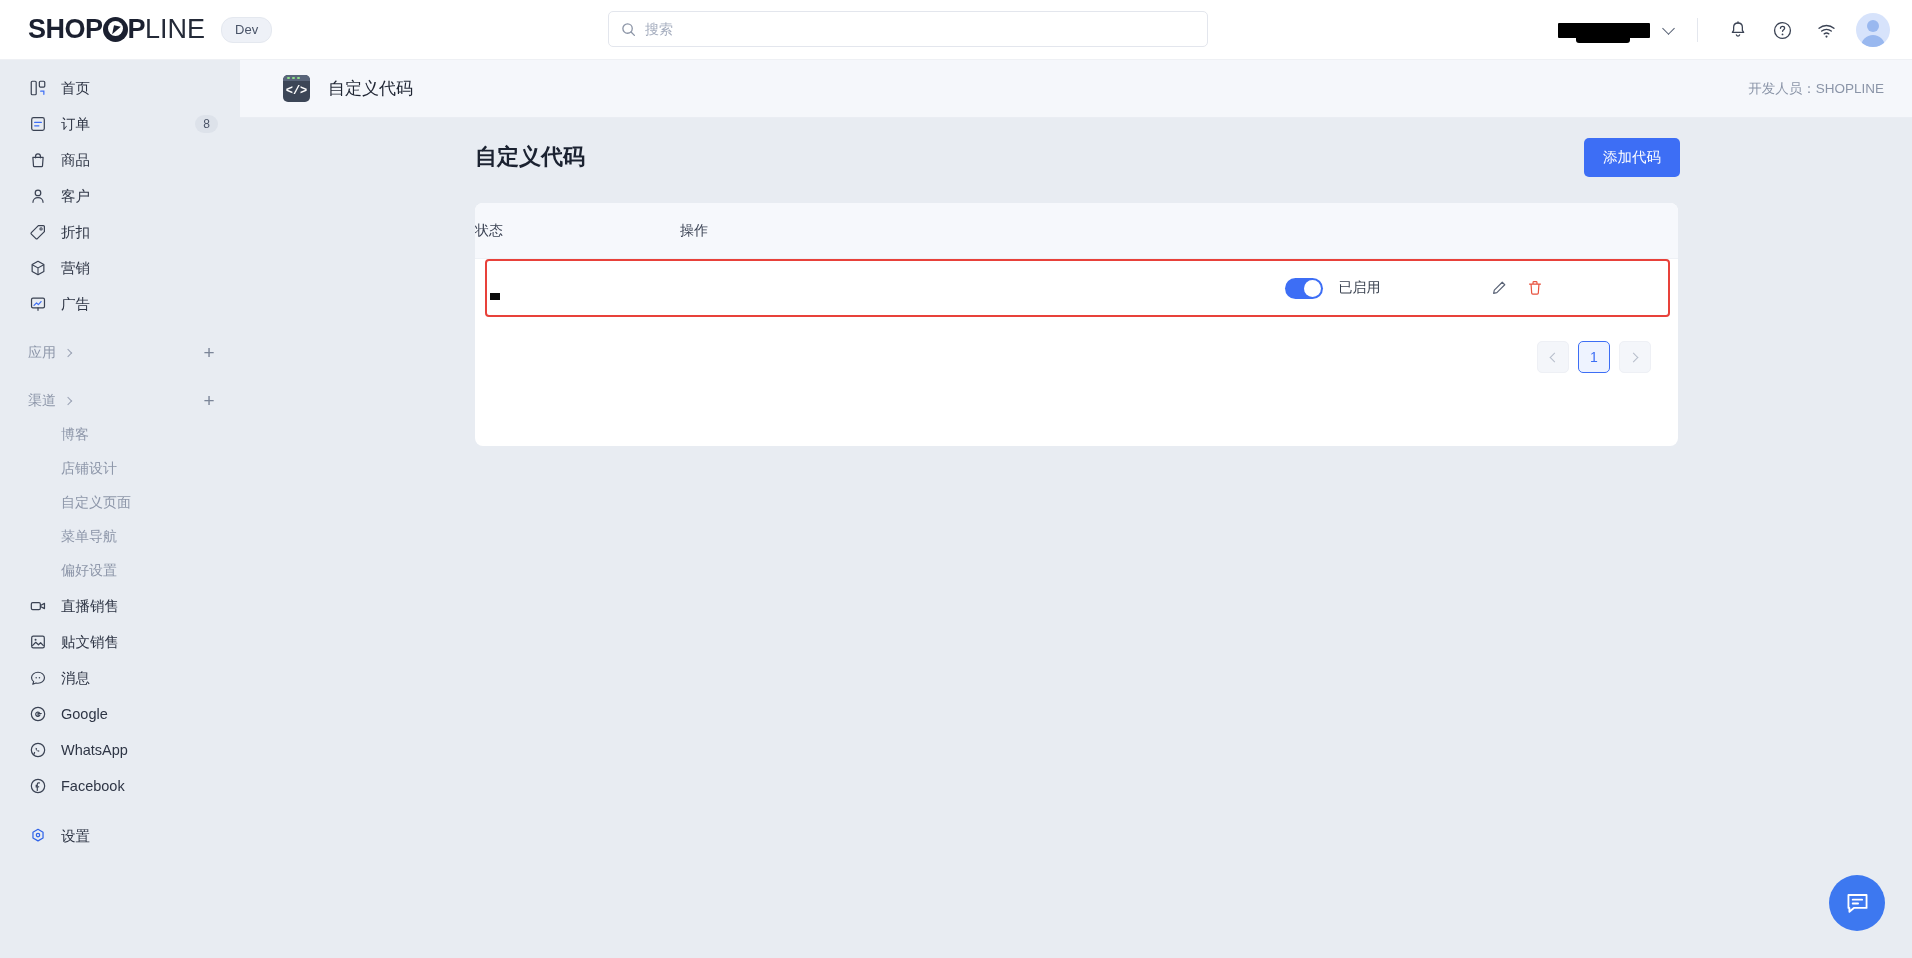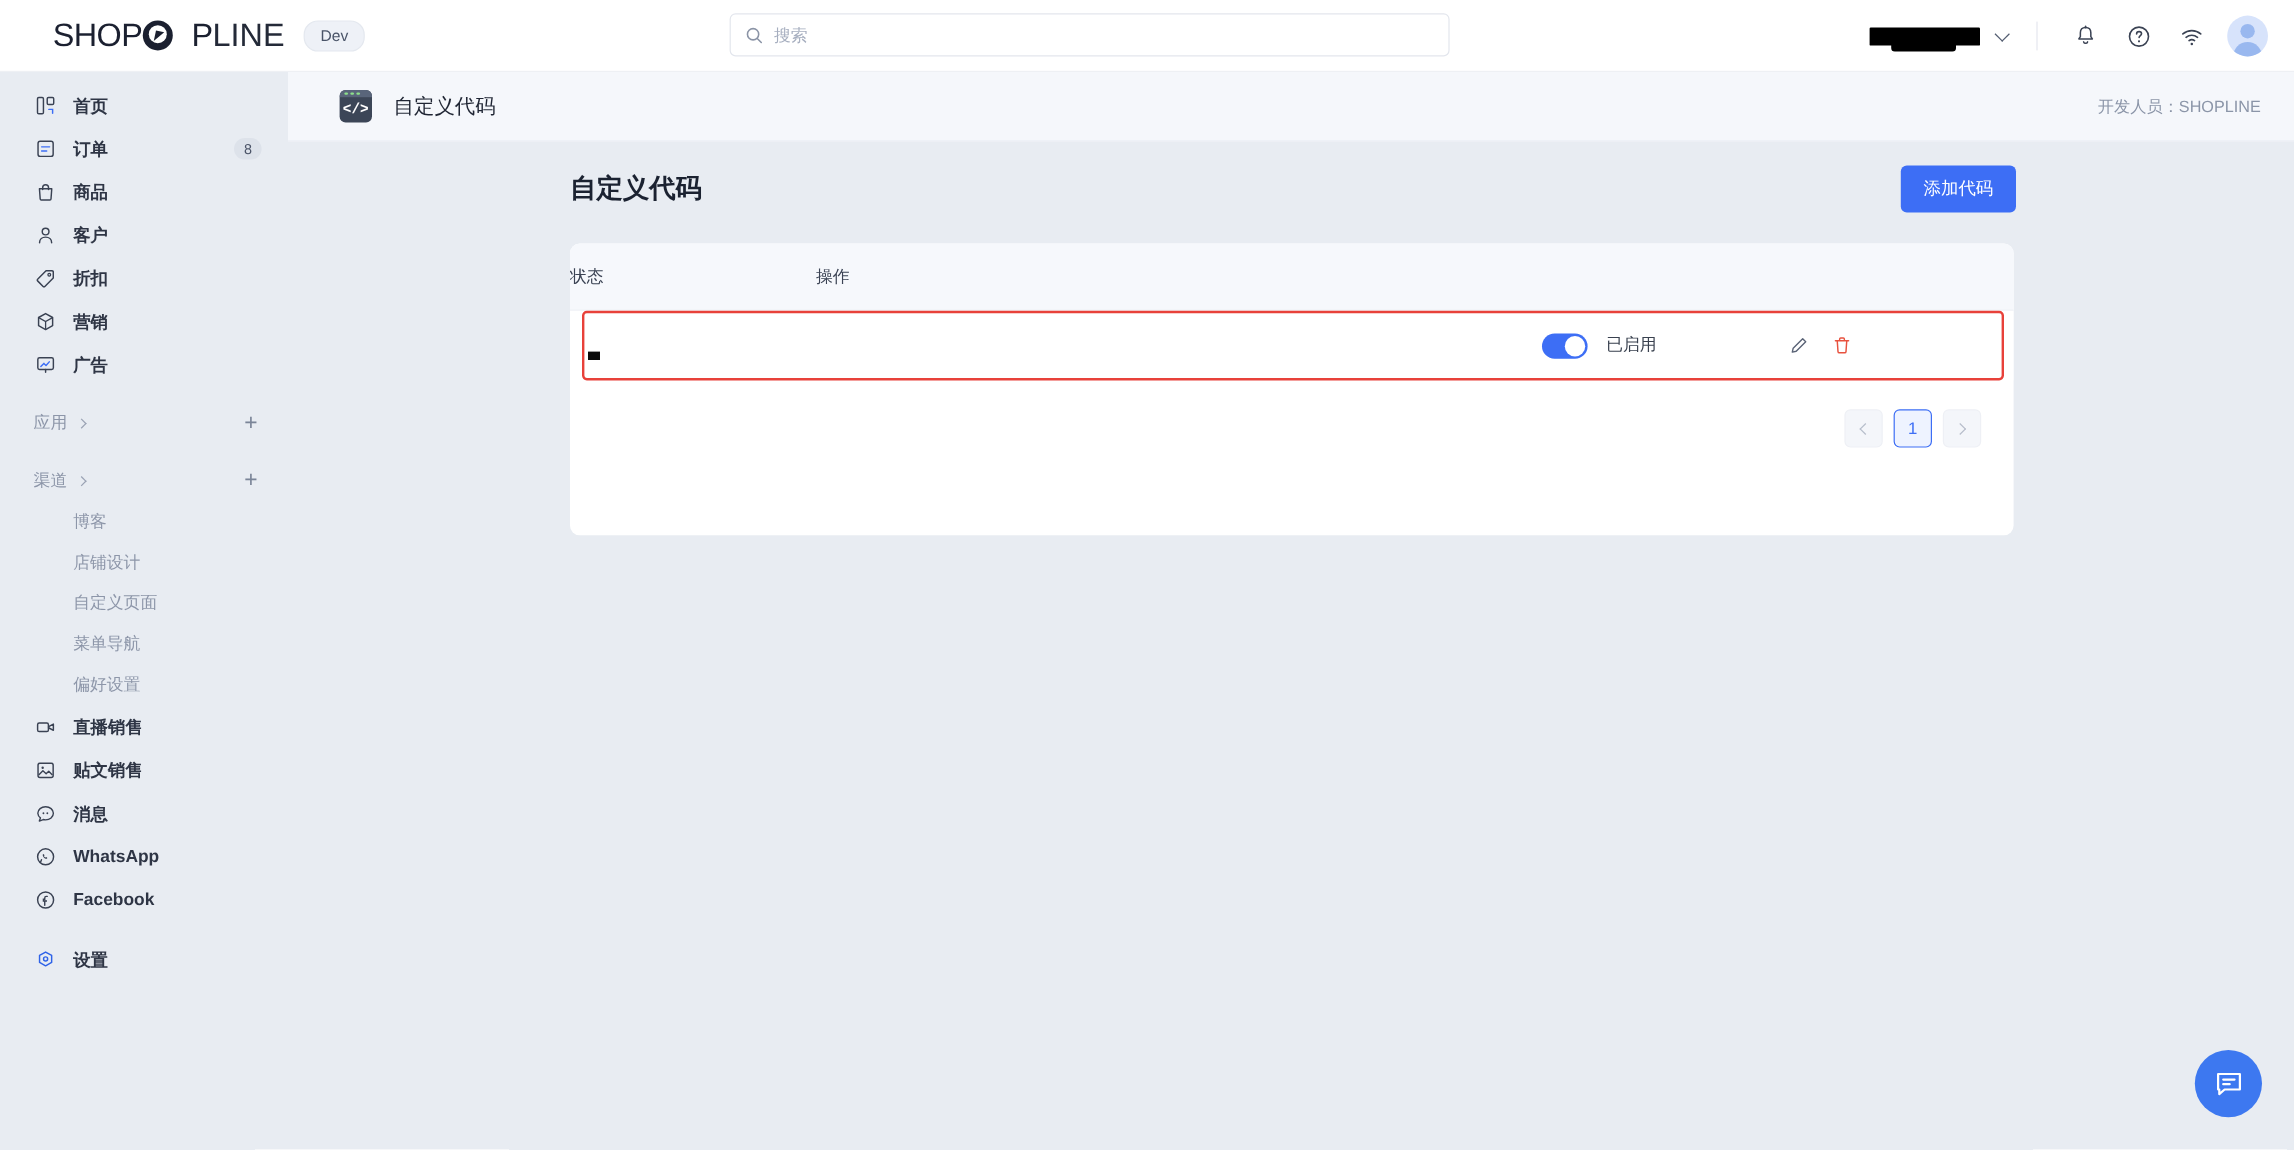--- a/index.html
+++ b/index.html
@@ -17,21 +17,21 @@
     background: #ffffff;
     display: flex; align-items: center;
     border-bottom: 1px solid #eef0f4;
     z-index: 30;
   }
   #logo-wrap {
     width: 240px; padding-left: 28px;
     display: flex; align-items: center;
   }
   .logo-text { font-size: 27px; letter-spacing: -0.5px; color: #1b2030; display: flex; align-items: center; }
-  .logo-shop { font-weight: 400; margin-left: 16px; }
+  .logo-shop { font-weight: 700; }
   .logo-o {
     display: inline-block; position: relative;
     width: 25px; height: 25px; border-radius: 50%;
     background: #1b2030; margin: 0 0px; vertical-align: middle;
   }
   .logo-o::after {
     content: ""; position: absolute; left: 5px; top: 4px;
     width: 15px; height: 15px; border-radius: 50%;
     background: #ffffff;
   }
@@ -114,21 +114,21 @@
     overflow: hidden;
     padding-top: 10px;
   }
   .nav-item {
     display: flex; align-items: center;
     height: 36px; margin: 0 10px; padding-left: 18px;
     border-radius: 6px; cursor: pointer;
     position: relative;
   }
   .nav-item .ico { width: 20px; height: 20px; display:flex; align-items:center; justify-content:center; margin-right: 13px; flex: 0 0 20px; }
-  .nav-item .label { font-size: 14.5px; color: #2e3545; white-space: nowrap; font-weight: bold; }
+  .nav-item .label { font-size: 14.5px; color: #2e3545; white-space: nowrap; }
   .nav-item .badge {
     position: absolute; right: 12px;
     background: #dde2ea; color: #4b5468;
     font-size: 12px; border-radius: 10px;
     padding: 2px 8px; line-height: 14px;
   }
   .nav-gap { height: 14px; }
   .sec-head {
     display: flex; align-items: center;
     height: 34px; margin: 0 10px; padding-left: 18px;
@@ -463,20 +463,29 @@
     <span class="ico">
       <svg width="18" height="18" viewBox="0 0 20 20">
           <path d="M10 3.6c4 0 7.2 2.7 7.2 6.1 0 3.4-3.2 6.1-7.2 6.1a9 9 0 0 1-2.2-0.3l-3.6 1.4 1-2.9A5.8 5.8 0 0 1 2.8 9.7c0-3.4 3.2-6.1 7.2-6.1z" fill="none" stroke="#3a4253" stroke-width="1.3" stroke-linejoin="round"></path>
           <circle cx="8" cy="9.7" r="0.85" fill="#3a4253"></circle>
           <circle cx="11.6" cy="9.7" r="0.85" fill="#3a4253"></circle>
         </svg>
     </span>
     <span class="label">消息</span>
   </div>
 
+  <div class="nav-item">
+    <span class="ico">
+      <svg width="18" height="18" viewBox="0 0 20 20">
+          <circle cx="10" cy="10" r="7.4" fill="none" stroke="#3a4253" stroke-width="1.35"></circle>
+          <path d="M13.6 9.4H10v1.7h2.1a2.4 2.4 0 1 1-0.7-2.7" fill="none" stroke="#3a4253" stroke-width="1.3" stroke-linecap="round"></path>
+        </svg>
+    </span>
+    <span class="label">Google</span>
+  </div>
 
   <div class="nav-item">
     <span class="ico">
       <svg width="18" height="18" viewBox="0 0 20 20">
           <circle cx="10" cy="10" r="7.4" fill="none" stroke="#3a4253" stroke-width="1.35"></circle>
           <path d="M7.6 7.4c-0.5 0.7-0.3 1.9 0.6 3s2.1 1.6 2.8 1.4c0.4-0.1 0.7-0.7 0.5-1l-0.9-0.6-0.8 0.5c-0.5-0.2-1-0.7-1.3-1.3l0.5-0.8-0.6-0.9c-0.3-0.2-0.6-0.1-0.8-0.3z" fill="#3a4253"></path>
           <path d="M5.3 15l0.9-2.3" stroke="#3a4253" stroke-width="1.3" stroke-linecap="round"></path>
         </svg>
     </span>
     <span class="label">WhatsApp</span>

